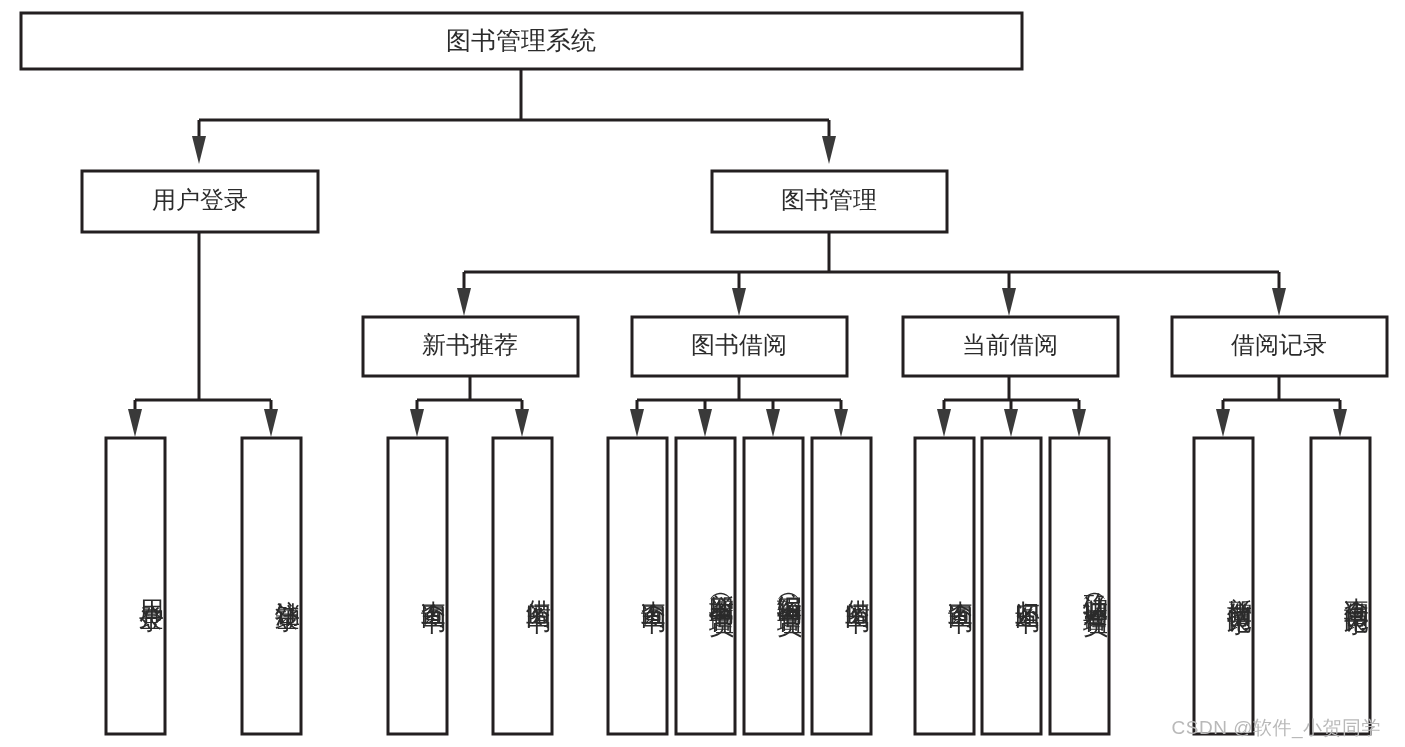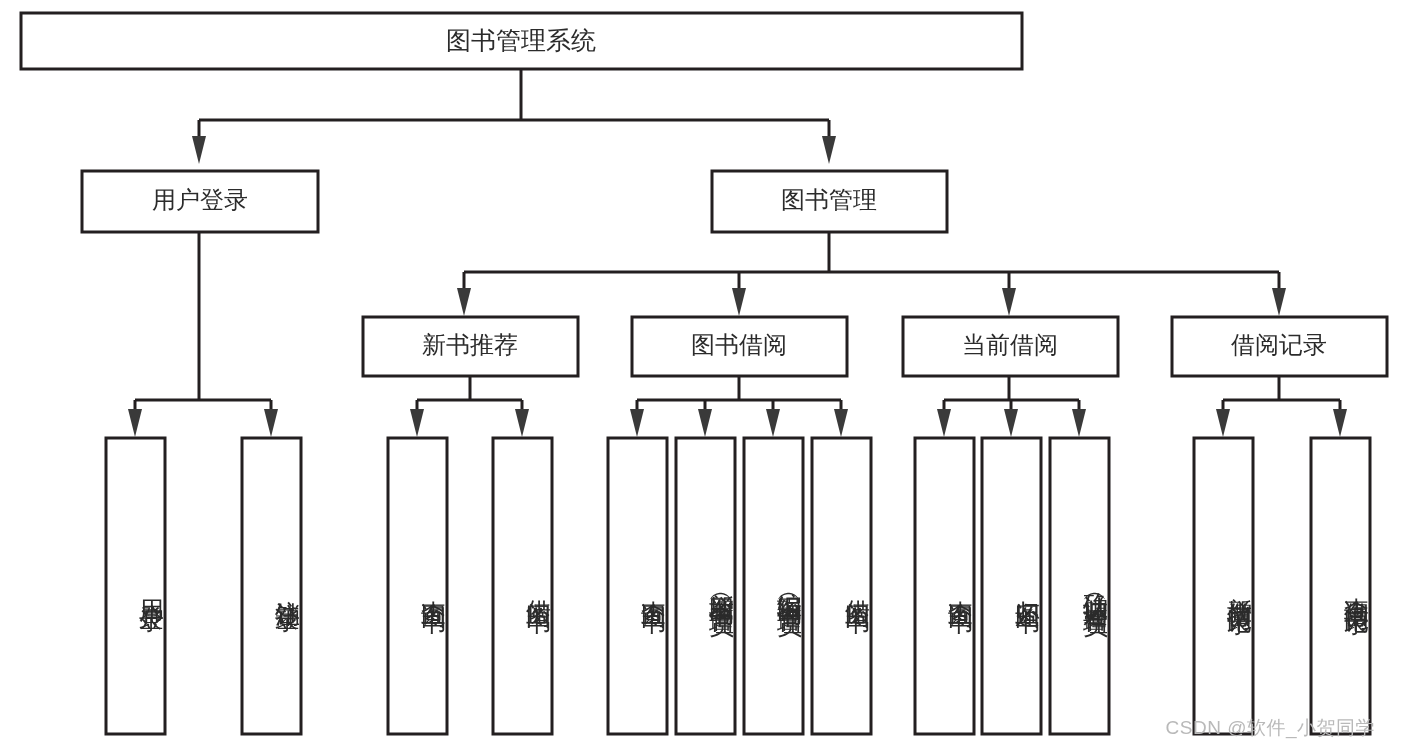--- a/index.html
+++ b/index.html
@@ -64,21 +64,21 @@
     font-size: 25px;
     line-height: 1.05;
     color: #2b2b2b;
     letter-spacing: 3px;
     white-space: nowrap;
     text-align: center;
     pointer-events: none;
   }
   .watermark {
     position: absolute;
-    right: 30px;
+    right: 24px;
     bottom: 6px;
     font-family: "Liberation Sans", "DejaVu Sans", sans-serif;
     font-size: 19px;
     color: #b9b9b9;
     letter-spacing: 0.5px;
     white-space: nowrap;
   }
 </style>
 </head>
 <body>

